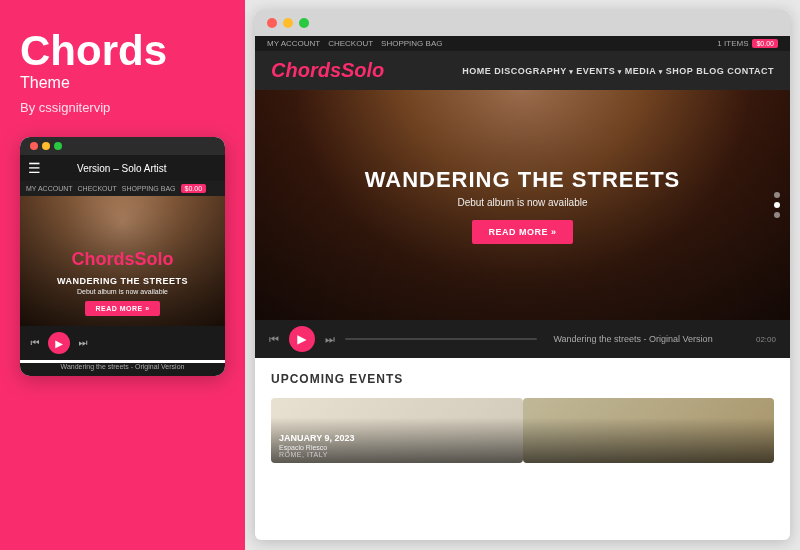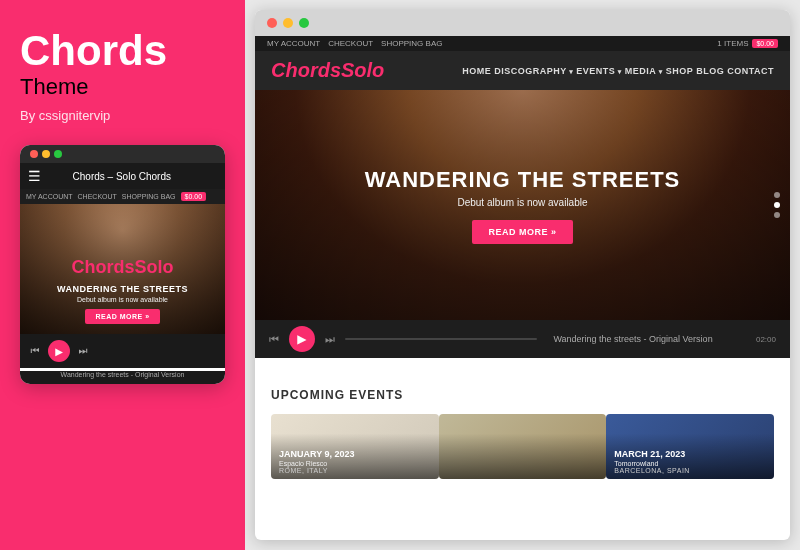--- a/index.html
+++ b/index.html
@@ -23,23 +23,23 @@
       flex-direction: column;
       align-items: flex-start;
     }
     .left-panel .brand-title {
       font-size: 42px;
       font-weight: 900;
       color: #fff;
       line-height: 1;
     }
     .left-panel .brand-subtitle {
-      font-size: 22px;
+      font-size: 16px;
       font-weight: 400;
-      color: #000000;
+      color: #ffffff;
       margin-top: 2px;
     }
     .left-panel .brand-by {
       font-size: 13px;
       color: rgba(255,255,255,0.85);
       margin-top: 8px;
     }
 
     
     .mobile-mockup {
@@ -365,21 +365,21 @@
     .player-progress {
       flex: 1;
       height: 2px;
       background: #444;
       border-radius: 1px;
     }
 
     
     .site-events {
       background: #fff;
-      padding: 30px 16px;
+      padding: 14px 16px;
     }
     .events-title {
       font-size: 12px;
       font-weight: 700;
       color: #333;
       letter-spacing: 1px;
       text-transform: uppercase;
       margin-bottom: 12px;
     }
     .events-grid {
@@ -439,21 +439,21 @@
     <div class="mobile-top-bar">
       <div class="mobile-dots">
         <div class="mobile-dot red"></div>
         <div class="mobile-dot yellow"></div>
         <div class="mobile-dot green"></div>
       </div>
     </div>
 
     <div class="mobile-nav-bar">
       <span class="mobile-hamburger">☰</span>
-      <span class="mobile-nav-title">Chords – Solo Chords</span>
+      <span class="mobile-nav-title">Version – Solo Artist</span>
       <span style="width:14px"></span>
     </div>
 
     <div class="mobile-account-bar">
       <span>MY ACCOUNT</span>
       <span>CHECKOUT</span>
       <span>SHOPPING BAG</span>
       <span class="price-badge">$0.00</span>
     </div>
 
@@ -548,25 +548,17 @@
             <div class="event-overlay"></div>
             <div class="event-info">
               <div class="event-date">JANUARY 9, 2023</div>
               <div class="event-venue">Espacio Riesco</div>
               <div class="event-location">ROME, ITALY</div>
             </div>
           </div>
           <div class="event-card event-card-2">
             <div class="event-overlay"></div>
           </div>
-          <div class="event-card event-card-3">
-            <div class="event-overlay"></div>
-            <div class="event-info">
-              <div class="event-date">MARCH 21, 2023</div>
-              <div class="event-venue">Tomorrowland</div>
-              <div class="event-location">BARCELONA, SPAIN</div>
-            </div>
-          </div>
         </div>
       </div>
     </div>
   </div>
 </div>
 
 </body></html>

